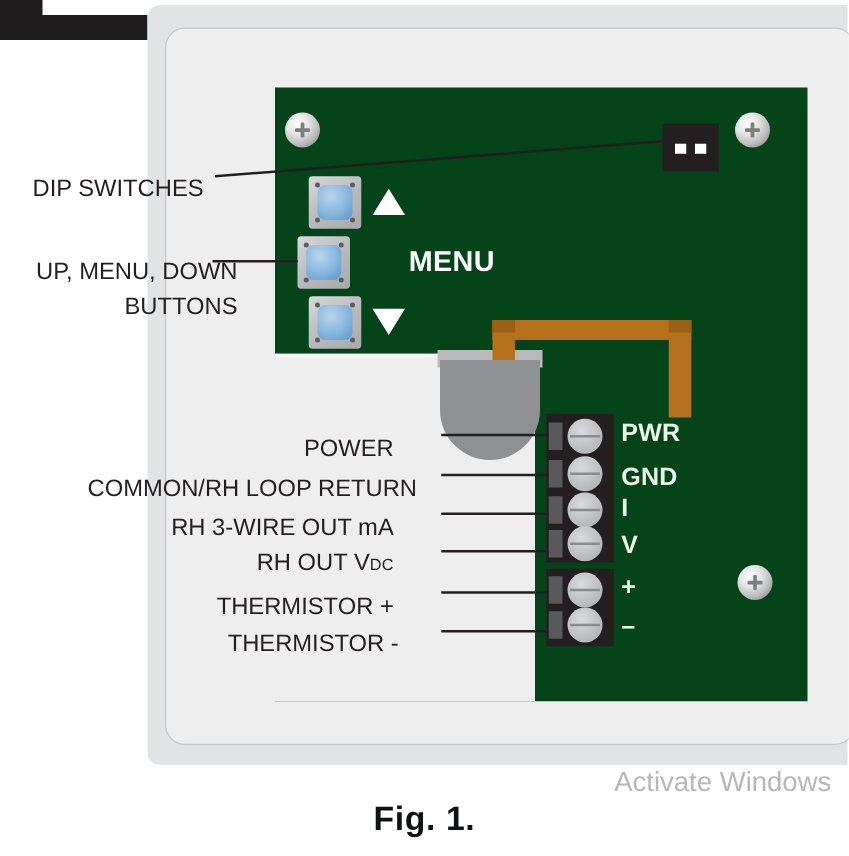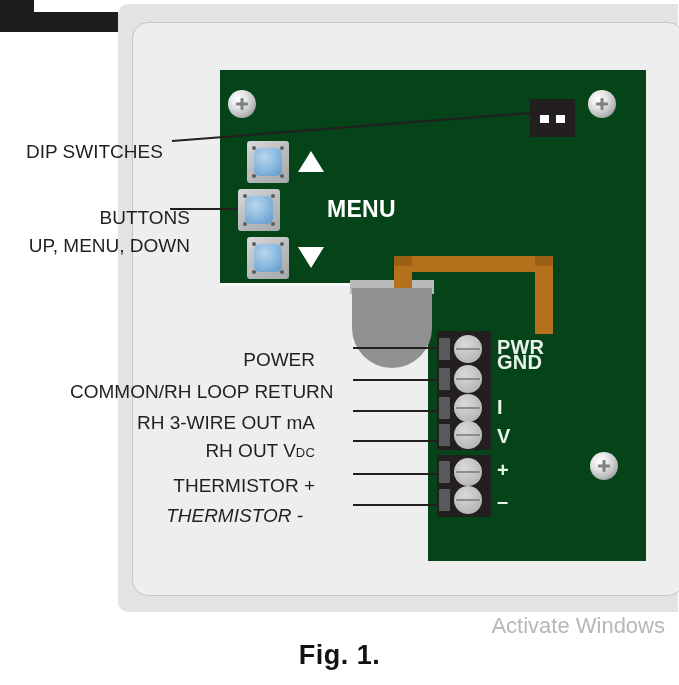--- a/index.html
+++ b/index.html
@@ -362,53 +362,53 @@
   </div>
 
   <div class="term-block term-block-aux">
     <div class="term-slot" style="top:6px"></div>
     <div class="term-slot" style="top:34px"></div>
     <div class="term-screw" style="top:3px"></div>
     <div class="term-screw" style="top:31px"></div>
   </div>
 
   <div class="term-pin-label" style="top:336px">PWR</div>
-  <div class="term-pin-label" style="top:351px">GND</div>
+  <div class="term-pin-label" style="top:371px">GND</div>
   <div class="term-pin-label" style="top:396px">I</div>
   <div class="term-pin-label" style="top:425px">V</div>
   <div class="term-pin-label" style="top:459px">+</div>
   <div class="term-pin-label" style="top:490px">–</div>
 
   <div class="callout" style="left:26px; top:129px;">DIP SWITCHES</div>
   <svg style="position:absolute; left:0; top:0; width:679px; height:685px; pointer-events:none;">
     <line x1="172" y1="141" x2="530" y2="113" stroke="#231f20" stroke-width="2"></line>
   </svg>
 
   <div class="callout callout-2line" style="left:12px; top:192px; width:178px;">
+    <div>UP, MENU, DOWN</div>
     <div>BUTTONS</div>
-    <div>UP, MENU, DOWN</div>
   </div>
   <div class="leader" style="left:170px; top:208px; width:68px;"></div>
 
   <div class="callout" style="left:100px; top:337px; width:215px;">POWER</div>
   <div class="leader" style="left:353px; top:347px; width:86px;"></div>
 
   <div class="callout" style="left:70px; top:369px; width:245px;">COMMON/RH LOOP RETURN</div>
   <div class="leader" style="left:353px; top:379px; width:86px;"></div>
 
   <div class="callout" style="left:100px; top:400px; width:215px;">RH 3-WIRE OUT mA</div>
   <div class="leader" style="left:353px; top:410px; width:86px;"></div>
 
   <div class="callout" style="left:100px; top:428px; width:215px;"><span>RH OUT V</span><span class="sub">DC</span></div>
   <div class="leader" style="left:353px; top:440px; width:86px;"></div>
 
   <div class="callout" style="left:100px; top:463px; width:215px;">THERMISTOR +</div>
   <div class="leader" style="left:353px; top:473px; width:86px;"></div>
 
-  <div class="callout" style="left:88px; top:493px; width:215px;font-style:italic;">THERMISTOR -</div>
+  <div class="callout" style="left:104px; top:493px; width:215px;">THERMISTOR -</div>
   <div class="leader" style="left:353px; top:504px; width:86px;"></div>
 
   <div class="watermark">
     <div class="watermark-title">Activate Windows</div>
   </div>
 
   <div class="caption">Fig. 1.</div>
 
 </div>
 

